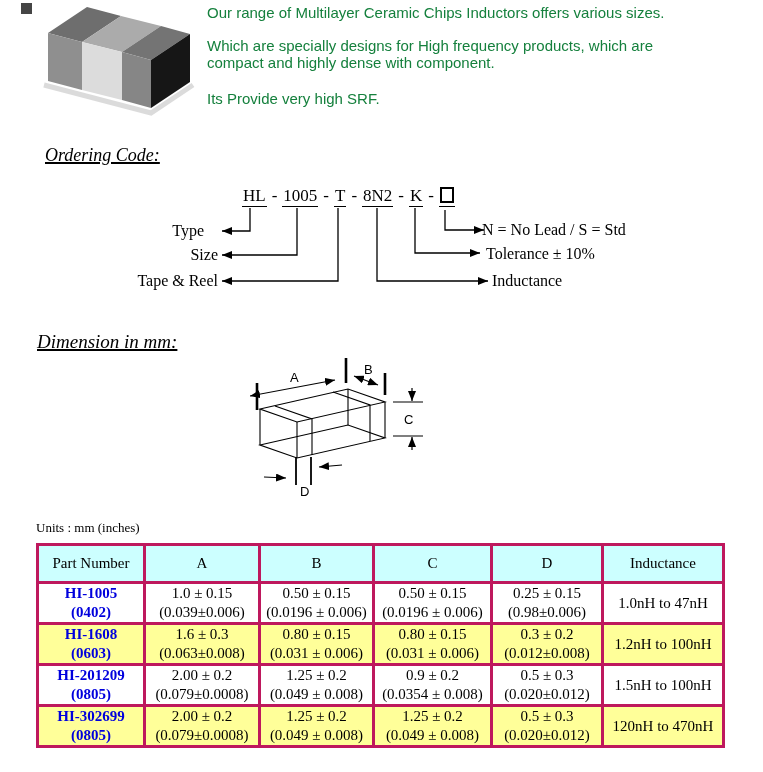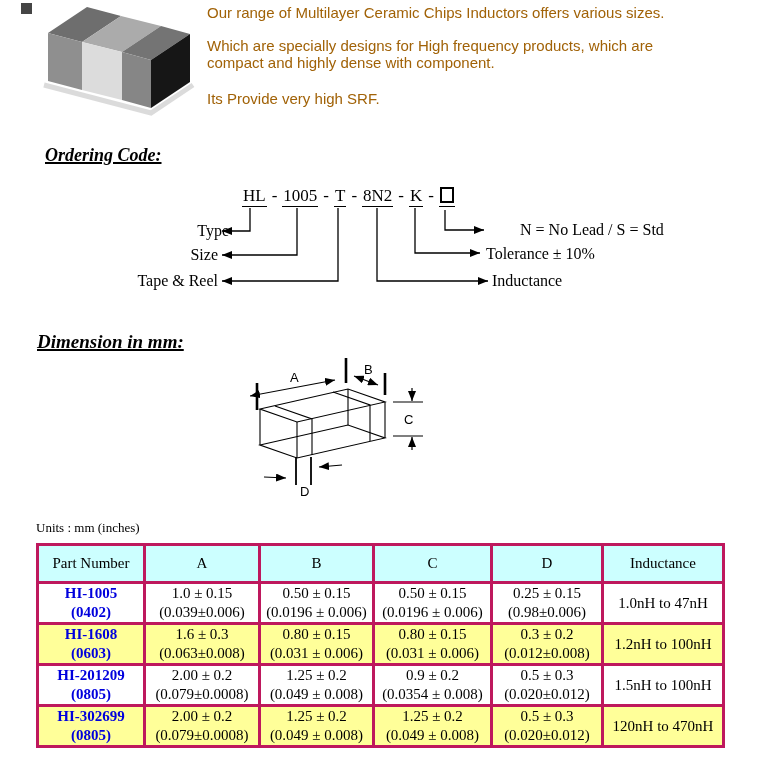--- a/index.html
+++ b/index.html
@@ -5,47 +5,47 @@
   html,body { margin:0; padding:0; background:#fff; }
   .page {
     position:relative; width:763px; height:772px; background:#fff;
     font-family:"Liberation Serif", serif; color:#000; overflow:hidden;
   }
   .abs { position:absolute; }
 
   
   .intro-p {
     font-family:"Liberation Sans", sans-serif;
-    font-size:15px; line-height:17px; color:#a16207;
+    font-size:15px; line-height:17px; color:#15803d;
   }
   #p1 { left:207px; top:4px;  width:520px; }
   #p2 { left:207px; top:37px; width:492px; }
   #p3 { left:207px; top:90px; width:520px; }
 
   
   .heading {
-    font-weight:bold; font-style:italic;
+    font-weight:normal; font-style:italic;
     text-decoration:underline; text-decoration-thickness:1.5px;
     white-space:nowrap;
   }
   #ordering-heading  { left:45px; top:145px; font-size:18px; }
   #dimension-heading { left:37px; top:331px; font-size:19px; }
 
   
   #code-row { left:242px; top:186px; font-size:17px; white-space:nowrap; }
   .seg { border-bottom:1px solid #000; padding:0 1px 1px 1px; }
   .sep { margin:0 5px; }
   .box-glyph { display:inline-block; width:10px; height:12px; border:2px solid #000; vertical-align:-2px; }
 
   
   .olabel { font-size:16px; white-space:nowrap; }
-  #lbl-type { right:534px; top:222px; text-align:center; }
+  #lbl-type { right:559px; top:222px; text-align:center; }
   #lbl-size { right:545px; top:246px; text-align:right;margin-left:44px; }
   #lbl-tape { right:545px; top:272px; text-align:right; }
-  #lbl-nlead { left:520px; top:221px; }
+  #lbl-nlead { left:482px; top:221px; }
   #lbl-tol   { left:486px; top:245px; }
   #lbl-ind   { left:492px; top:272px; }
 
   svg { display:block; }
   .diagram-svg { pointer-events:none; }
 
   
   #units-note { left:36px; top:520px; font-size:13px; }
 
   

